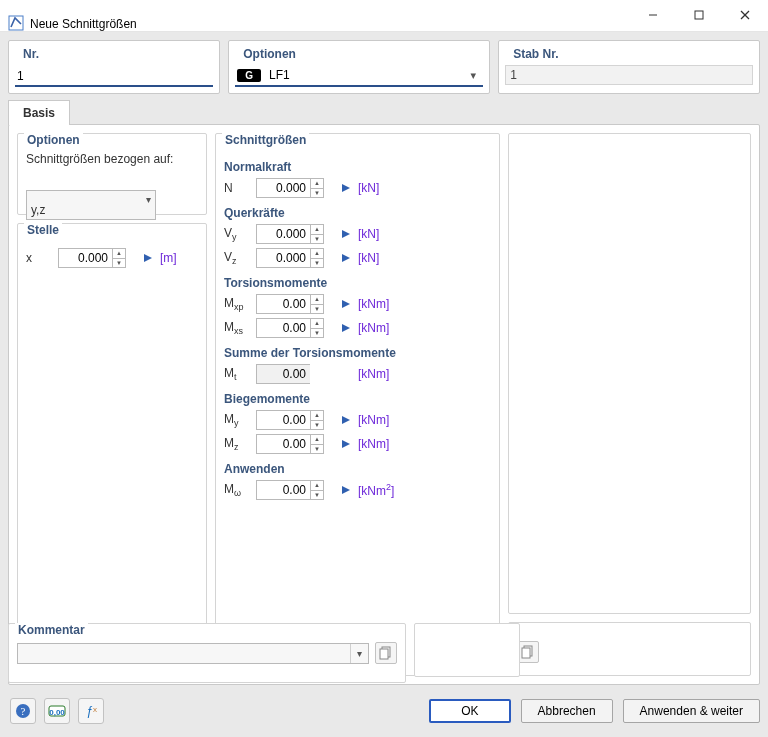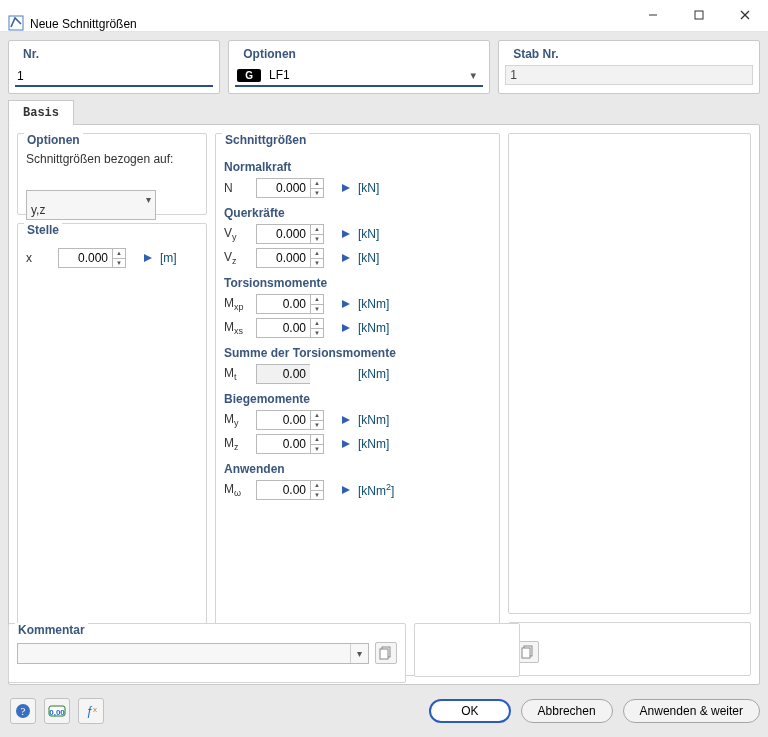--- a/index.html
+++ b/index.html
@@ -24,21 +24,21 @@
   .ro-field { width:100%; background:#f2f2f2; border:1px solid #d4d4d4; padding:2px 4px; font-size:12px; color:#444; }
 
   .lastfall-row { display:flex; align-items:center; background:#fff; border-bottom:2px solid #2a4f8a; padding:2px 2px 2px 2px;}
   .g-badge { background:#000; color:#fff; font-size:10px; font-weight:700; padding:1px 8px; border-radius:2px; margin-right:6px; }
   .lf-combo { flex:1; border:none; outline:none; font-size:12px; background:transparent;}
   .combo-caret { width:16px; text-align:center; color:#555; font-size:11px;}
 
   
   .tab-strip { display:flex; align-items:flex-end; height:26px; }
   .tab { background:#fff; border:1px solid #c9c9c9; border-bottom:none; padding:5px 14px; font-size:12px; color:#3b567c; position:relative; top:1px; }
-  .tab.active { color:#333; font-weight:600;font-family:Liberation Mono, monospace; }
+  .tab.active { color:#333; font-weight:600; }
 
   
   .main-area { flex:1; display:flex; gap:8px; background:#fff; border:1px solid #c9c9c9; border-radius:2px; padding:8px; min-height:0;}
   .col { display:flex; flex-direction:column; gap:8px; }
   .col1 { width:190px;}
   .col2 { width:285px;}
   .col3 { flex:1; }
   .group { border:1px solid #d4d4d4; border-radius:2px; background:#fff; position:relative; padding:18px 8px 8px 8px;}
   .group-title { position:absolute; top:-1px; left:6px; background:#fff; color:#3b567c; font-weight:600; font-size:12px; padding:0 3px; }
   .sub-hdr { color:#3b567c; font-weight:600; font-size:12px; margin:8px 0 4px 0;}
@@ -50,34 +50,34 @@
   .spin-row { display:flex; align-items:center; gap:6px; margin-bottom:4px;}
   .spin-row .sym { width:26px; color:#333; font-size:12px;}
   .spin-row sub { font-size:9px; vertical-align:sub;}
   .spinbox { display:flex; align-items:stretch; width:78px; }
   .spinbox input { width:54px; border:1px solid #b9b9b9; border-right:none; text-align:right; padding:2px 4px; font-size:12px; background:#fff;}
   .spinbox input.ro { background:#f1f1f1; }
   .spinbox .spinbtns { width:14px; border:1px solid #b9b9b9; display:flex; flex-direction:column;}
   .spinbox .spinbtns span{ flex:1; display:flex; align-items:center; justify-content:center; font-size:6px; line-height:1; color:#555;}
   .spinbox .spinbtns span:first-child{ border-bottom:1px solid #b9b9b9;}
   .play { width:12px; height:12px; display:flex; align-items:center; justify-content:center;}
-  .unit { font-size:12px; color:#0c4a6e;}
+  .unit { font-size:12px; color:#6d28d9;}
   .unit sup{ font-size:9px;}
   .cmt-row{ display:flex; gap:6px; align-items:center;}
   .combo { flex:1; display:flex; border:1px solid #b9b9b9; background:#f7f7f7;}
   .combo input{ flex:1; border:none; background:transparent; padding:2px 4px;}
   .combo .caret{ width:18px; display:flex; align-items:center; justify-content:center; font-size:10px; color:#555; border-left:1px solid #cfcfcf;}
   .icon-btn { width:22px; height:22px; border:1px solid #c2c2c2; background:#f5f5f5; display:flex; align-items:center; justify-content:center; border-radius:2px;}
 
   
   .bottombar { height:40px; margin-top:6px; display:flex; align-items:center; padding:4px 0 0 0;}
   .tool-icons { display:flex; gap:8px; padding-left:2px;}
   .tool { width:26px; height:26px; border:1px solid #c2c2c2; background:#f5f5f5; border-radius:3px; display:flex; align-items:center; justify-content:center;}
   .btns { margin-left:auto; display:flex; gap:10px;}
-  button.dlg { height:24px; padding:0 16px; border:1px solid #a5a5a5; background:#f3f3f3; font-size:12px; border-radius:12px;}
+  button.dlg { height:24px; padding:0 16px; border:1px solid #a5a5a5; background:#f3f3f3; font-size:12px; border-radius:2px;}
   button.dlg.primary{ border:2px solid #2a5bbf; background:#fff; padding:0 30px;}
 </style>
 </head>
 <body>
 
 <div class="titlebar">
   <span class="app-icon">
     <svg viewBox="0 0 16 16" width="16" height="16">
         <rect x="1" y="1" width="14" height="14" fill="#fff" stroke="#4b7ec8"></rect>
         <path d="M3 12 L7 3 L13 9" fill="none" stroke="#3a62a8" stroke-width="1.6"></path>

